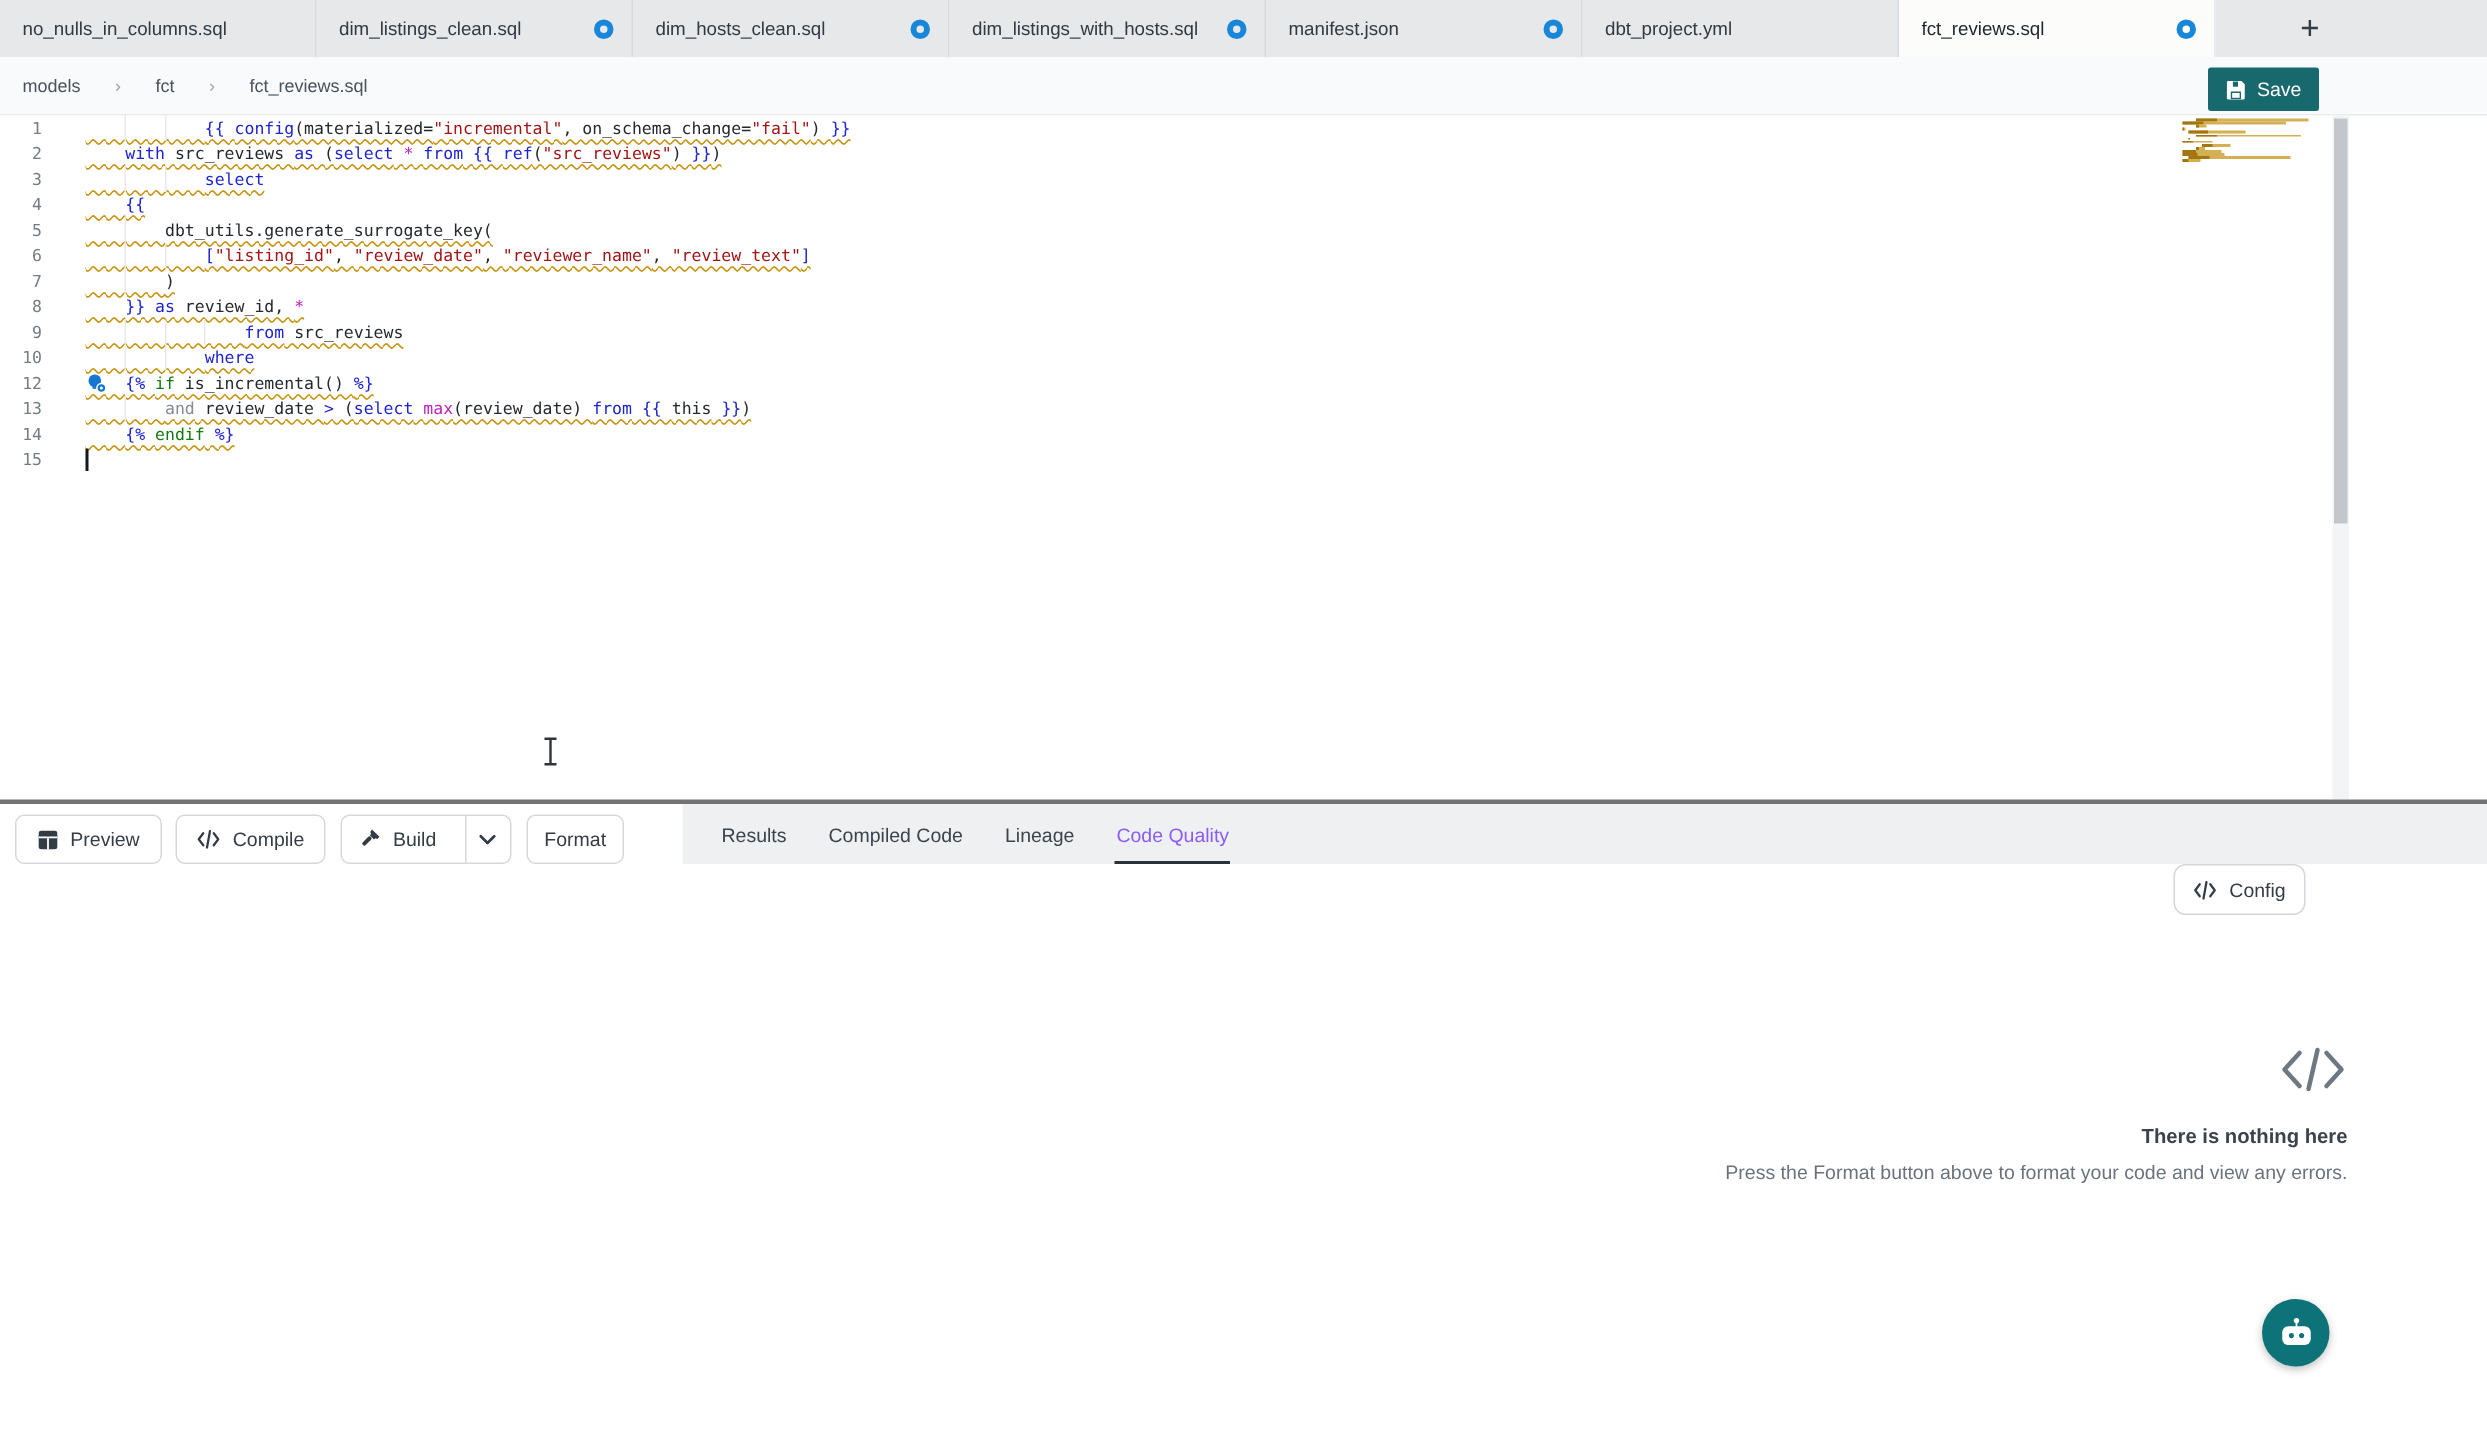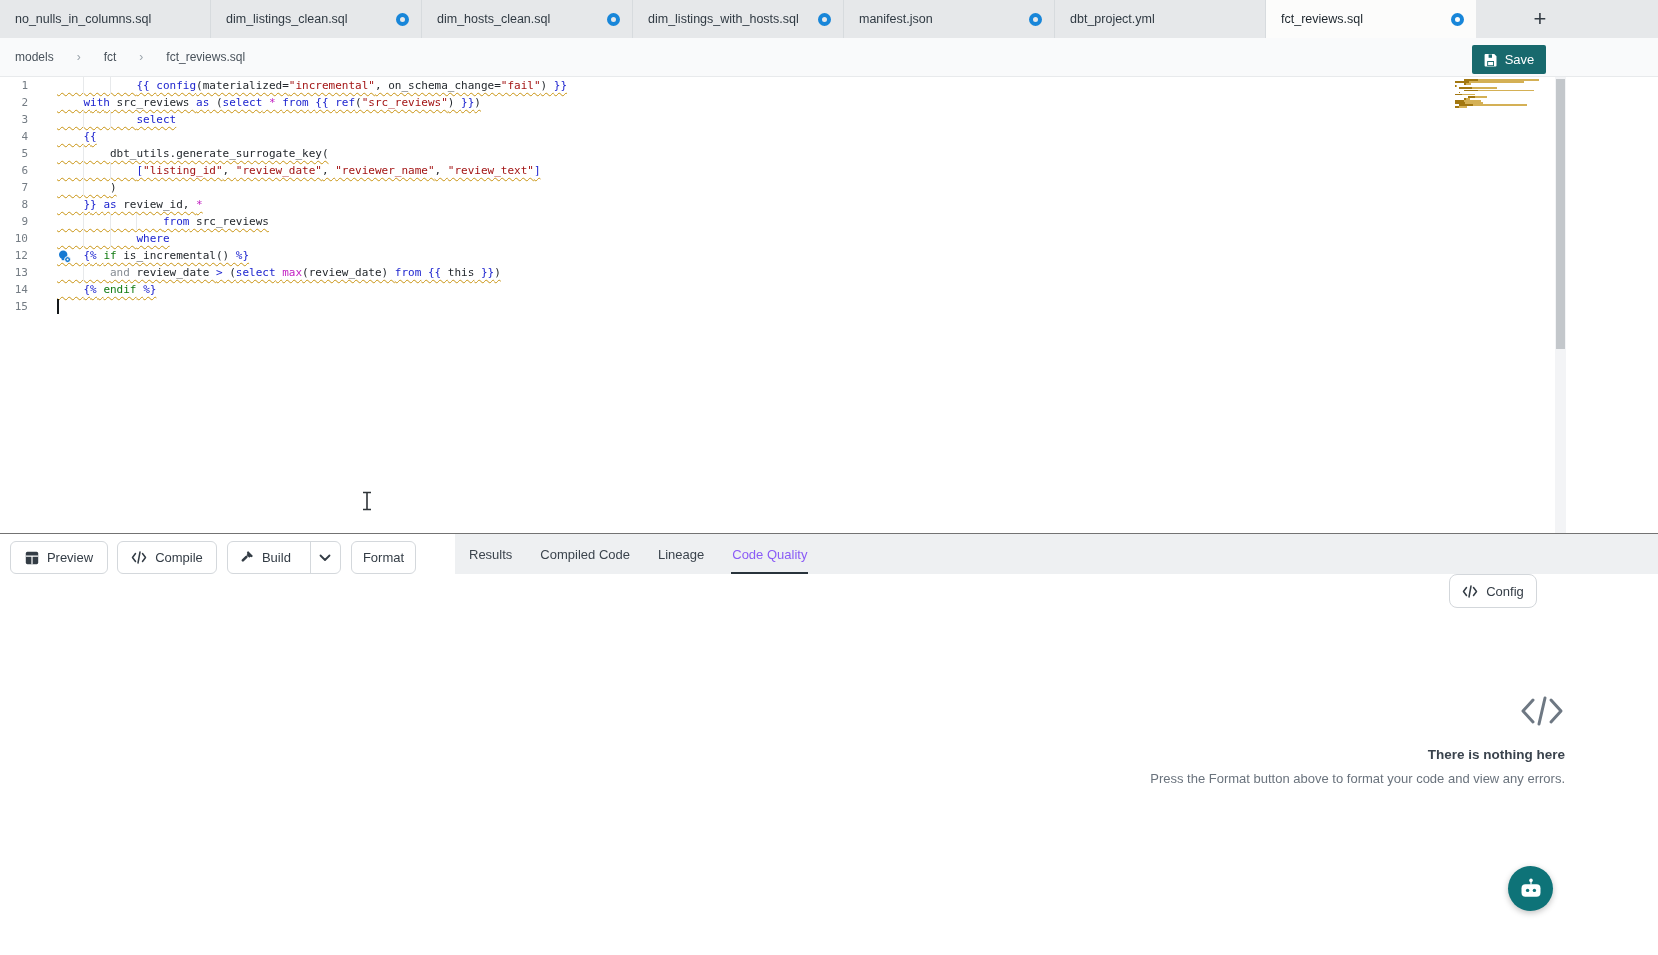--- a/index.html
+++ b/index.html
@@ -35,30 +35,30 @@
   .cursor{position:absolute;left:57px;top:1px;width:1.5px;height:15px;background:#15191c;}
   .bulb{position:absolute;left:58px;top:2px;}
   .minimap{position:absolute;left:1448px;top:2px;width:100px;height:44px;}
   .mbar{position:absolute;height:1.8px;background:#d4b055;}
   .mbar.dark{background:#a27710;}
   .vscroll{position:absolute;right:0;top:0;width:11px;height:456px;background:#f3f4f6;}
   .vthumb{position:absolute;right:1px;top:2px;width:9px;height:270px;background:#c3c7cb;}
   .ibeam{position:absolute;left:361px;top:414px;}
 
   
-  .panel{position:absolute;top:533px;left:0;width:1658px;height:422px;background:#fff;border-top:1px solid #737373;box-sizing:border-box;}
+  .panel{position:absolute;top:533px;left:0;width:1658px;height:422px;background:#fff;border-top:3px solid #737373;box-sizing:border-box;}
   .btn{position:absolute;top:7px;height:33px;background:#fff;border:1px solid #d4d8dc;border-radius:6px;
        display:flex;align-items:center;justify-content:center;gap:8px;font-size:13px;color:#333c45;box-sizing:border-box;cursor:pointer;}
   .btn-preview{left:10px;width:98px;}
   .btn-compile{left:117px;width:100px;}
   .btn-build{left:227px;width:114px;padding:0;}
   .buildmain{display:flex;align-items:center;justify-content:center;gap:8px;width:81px;height:100%;}
   .buildchev{border-left:1px solid #d4d8dc;width:32px;height:100%;display:flex;align-items:center;justify-content:center;}
   .btn-format{left:351px;width:65px;}
-  .tabstrip{position:absolute;left:455px;top:0;width:1203px;height:40px;background:#eef0f2;display:flex;align-items:stretch;box-sizing:border-box;}
+  .tabstrip{position:absolute;left:455px;top:0;width:1203px;height:40px;background:#eef0f2;display:flex;align-items:stretch;padding-left:12px;box-sizing:border-box;}
   .ptab{display:flex;align-items:center;padding:0 14px;font-size:13px;color:#3b444d;position:relative;cursor:pointer;}
   .ptab.active{color:#8b5cf6;font-weight:normal;}
   .ptab.active::after{content:"";position:absolute;left:13px;right:13px;bottom:0;height:2.5px;background:#28333b;}
   .configbtn{position:absolute;top:40px;right:121px;width:88px;height:34px;border:1px solid #d3d7db;border-radius:8px;background:#fff;
              display:flex;align-items:center;justify-content:center;gap:8px;font-size:13px;color:#343d46;box-sizing:border-box;cursor:pointer;}
   .empty{position:absolute;top:160px;left:0;width:1565px;text-align:right;}
   .empty-title{margin-top:15px;font-size:13.5px;font-weight:bold;color:#3a434d;}
   .empty-sub{margin-top:9px;font-size:13px;color:#6a737d;}
 
   .chatfab{position:absolute;left:1508px;top:866px;width:45px;height:45px;border-radius:50%;background:#0e7378;

